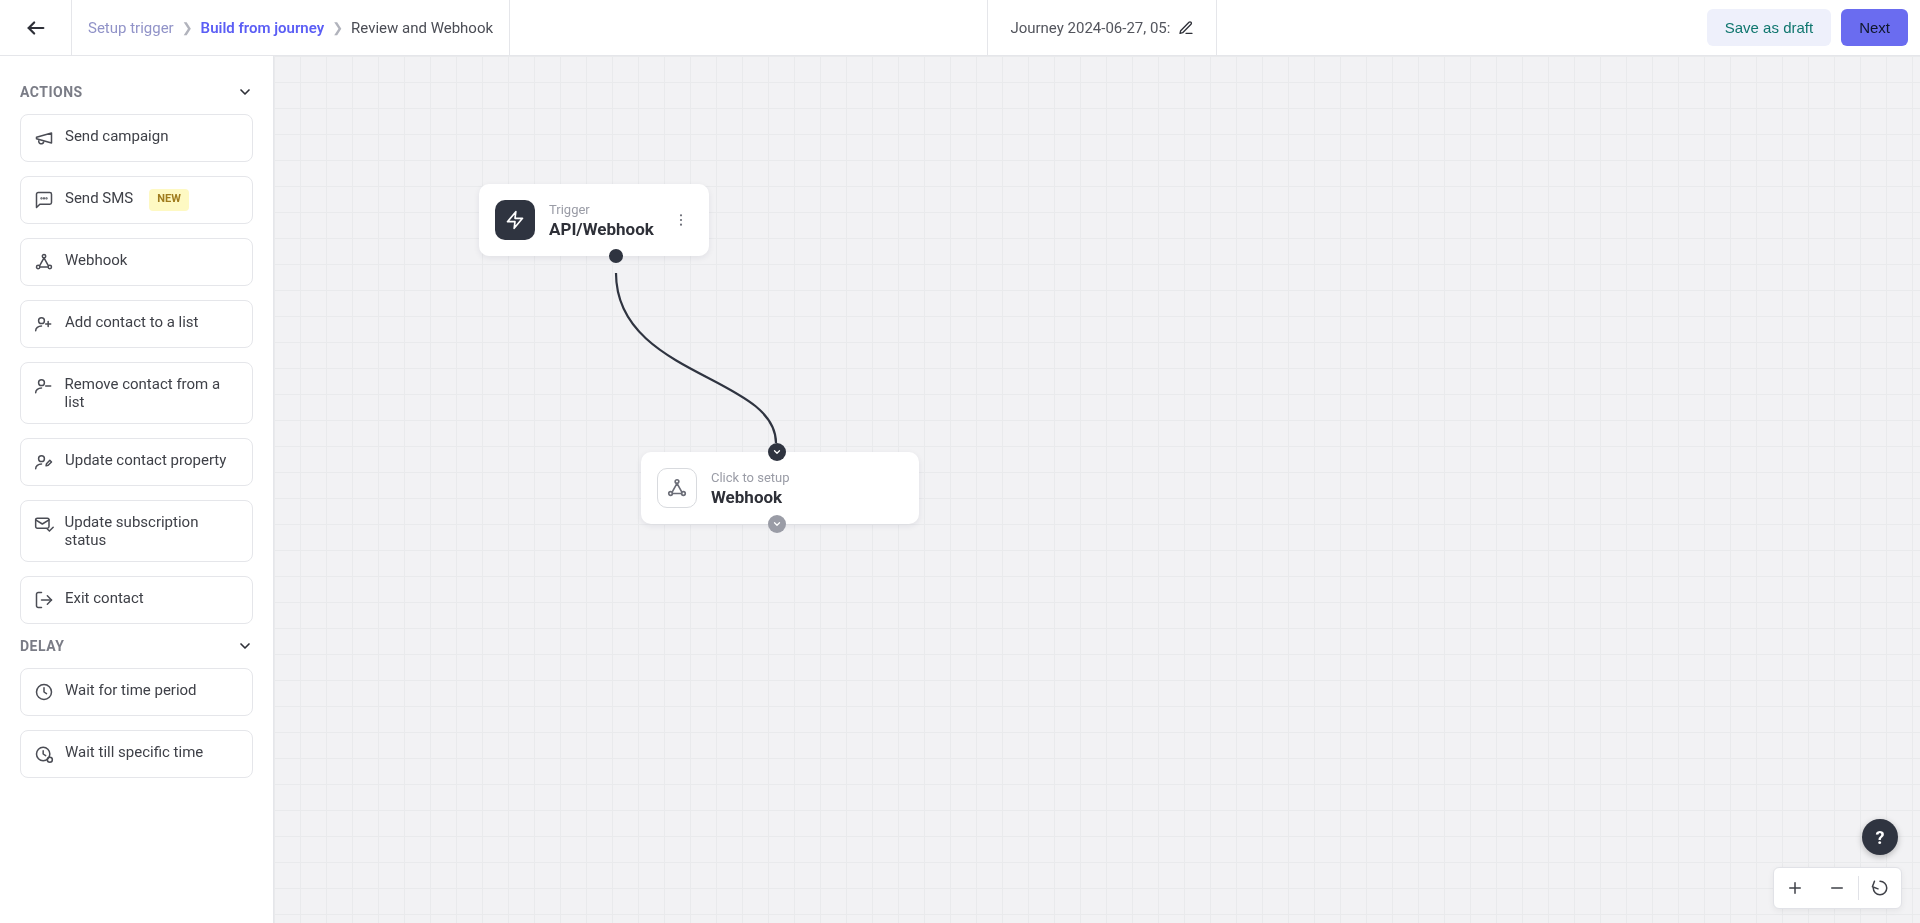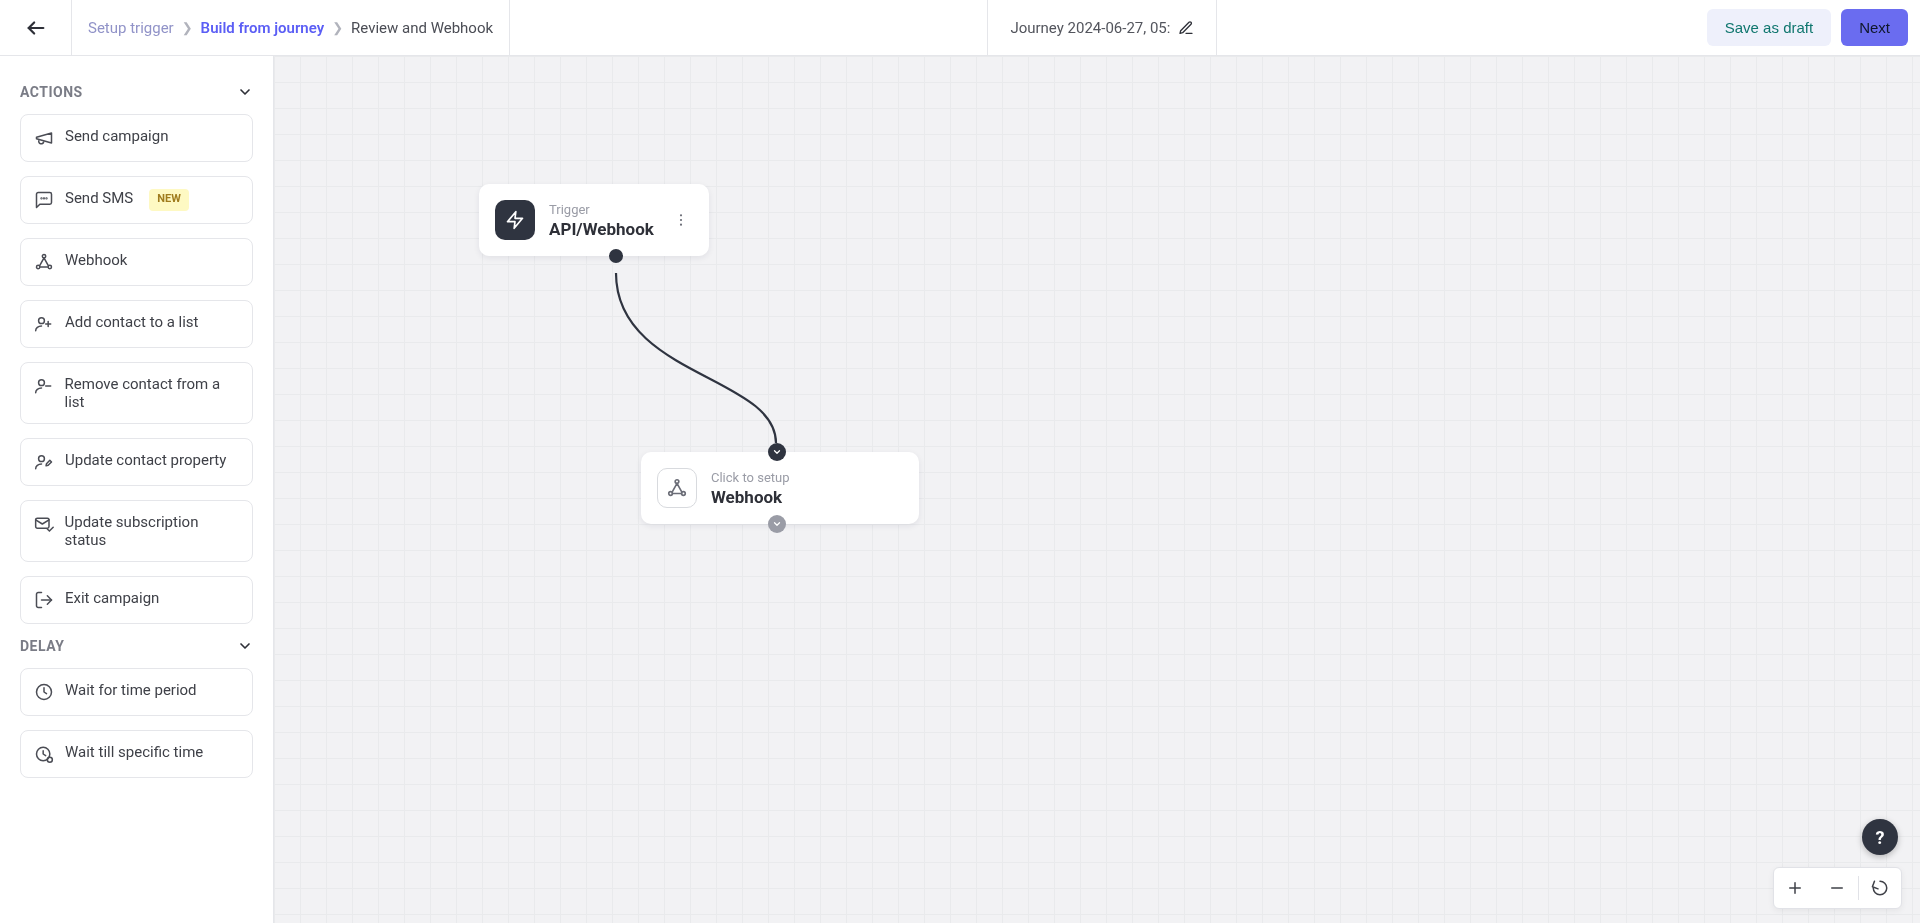--- a/index.html
+++ b/index.html
@@ -274,21 +274,21 @@
     </div>
 
     <div class="action-card">
       <span class="icon-slot">
         <svg width="20" height="20" viewBox="0 0 24 24" fill="none" stroke="currentColor" stroke-width="1.8" stroke-linecap="round" stroke-linejoin="round">
             <path d="M9 21H5a2 2 0 01-2-2V5a2 2 0 012-2h4"></path>
             <polyline points="16 17 21 12 16 7"></polyline>
             <line x1="21" y1="12" x2="9" y2="12"></line>
           </svg>
       </span>
-      <span>Exit campaign</span>
+      <span>Exit contact</span>
     </div>
 
     <div class="section-title">
       <span>DELAY</span>
       <svg width="16" height="16" viewBox="0 0 24 24" fill="none" stroke="#2e3038" stroke-width="2.5" stroke-linecap="round" stroke-linejoin="round">
           <polyline points="6 9 12 15 18 9"></polyline>
         </svg>
     </div>
 
     <div class="action-card">

